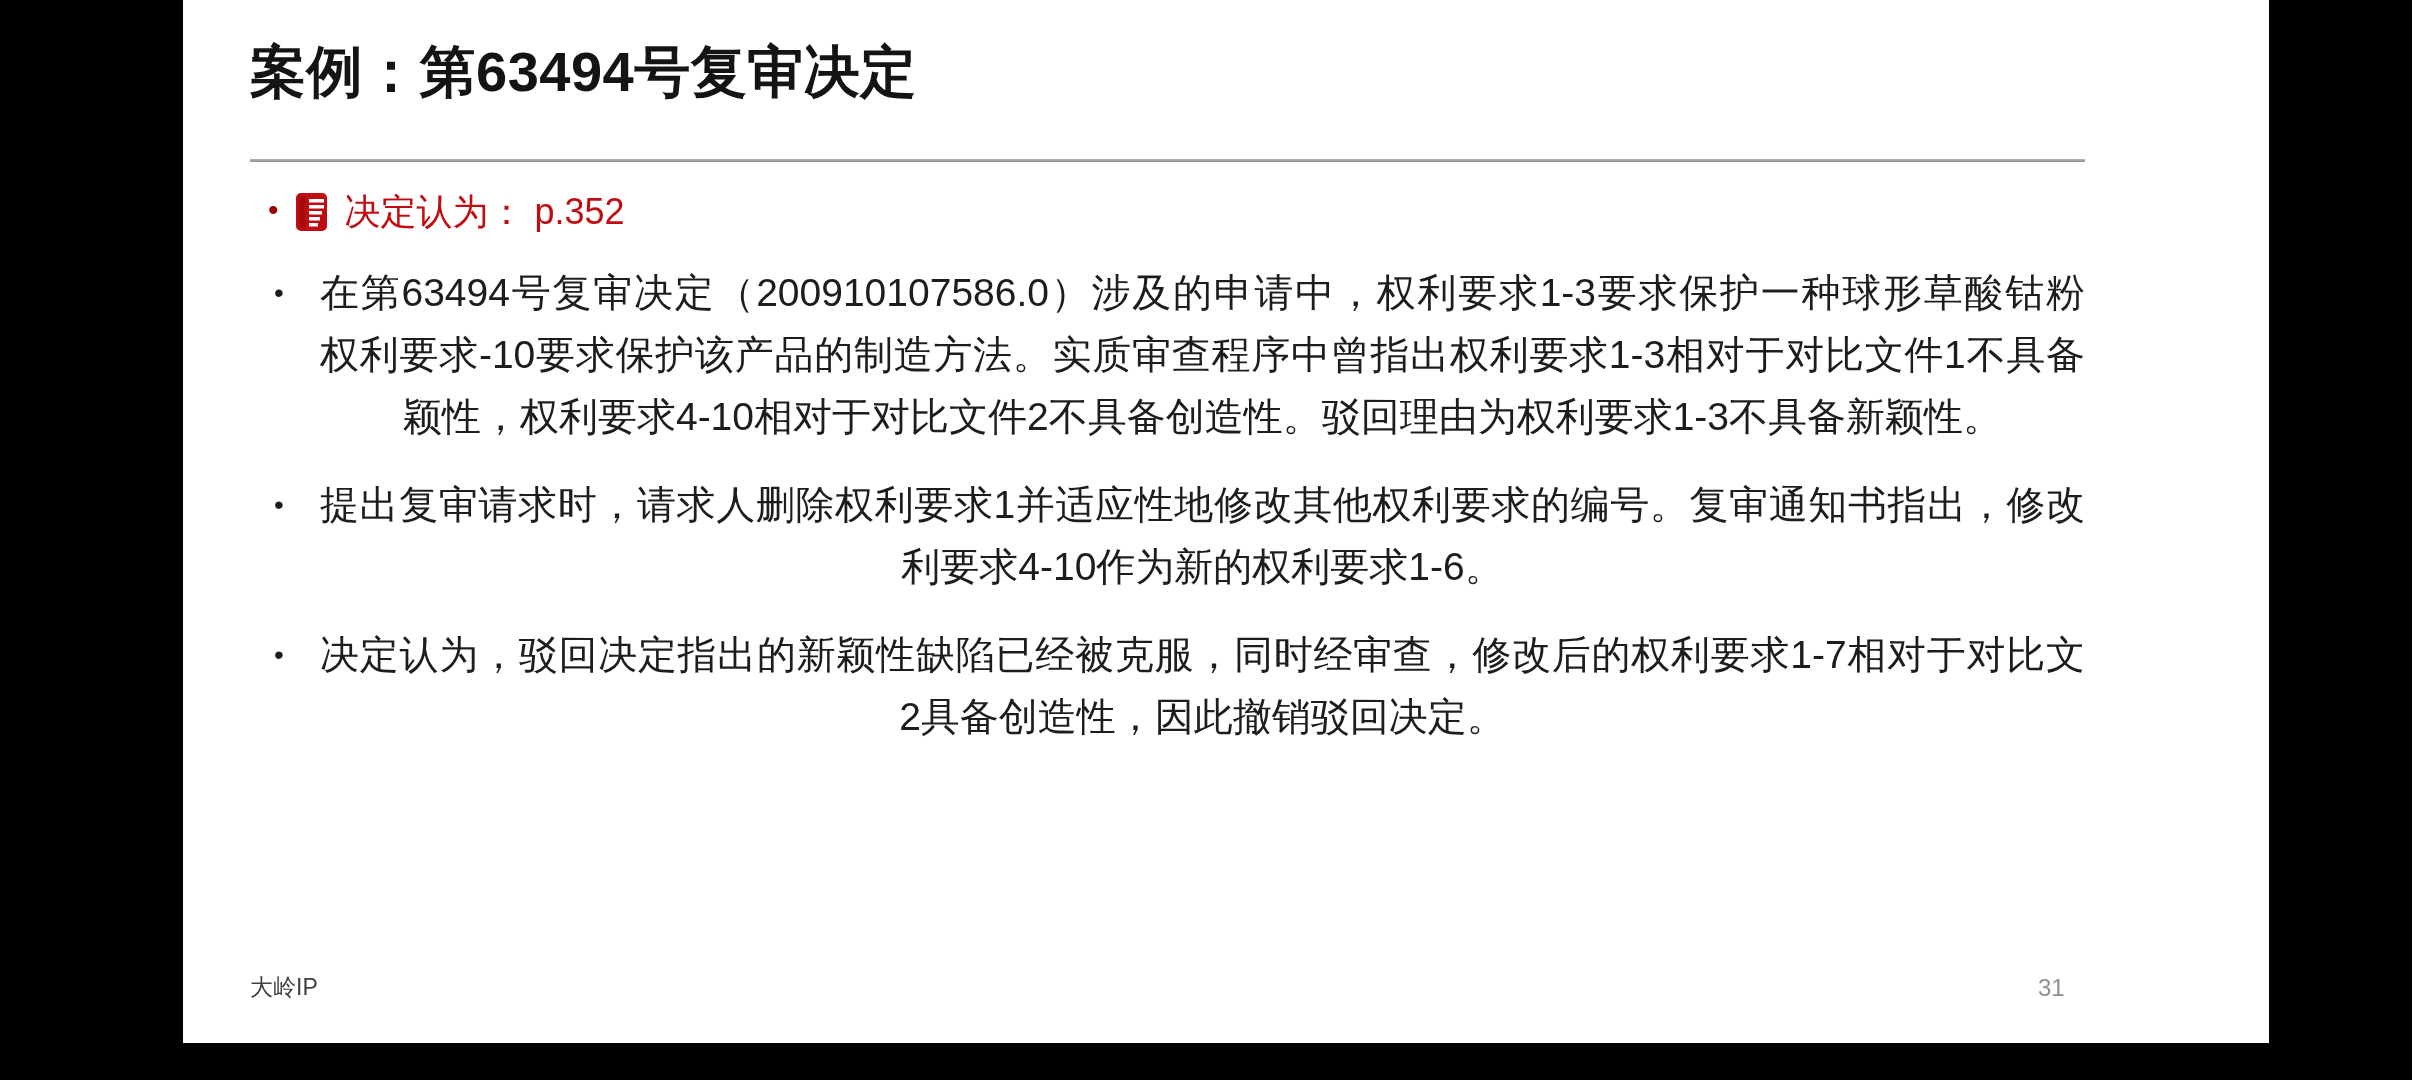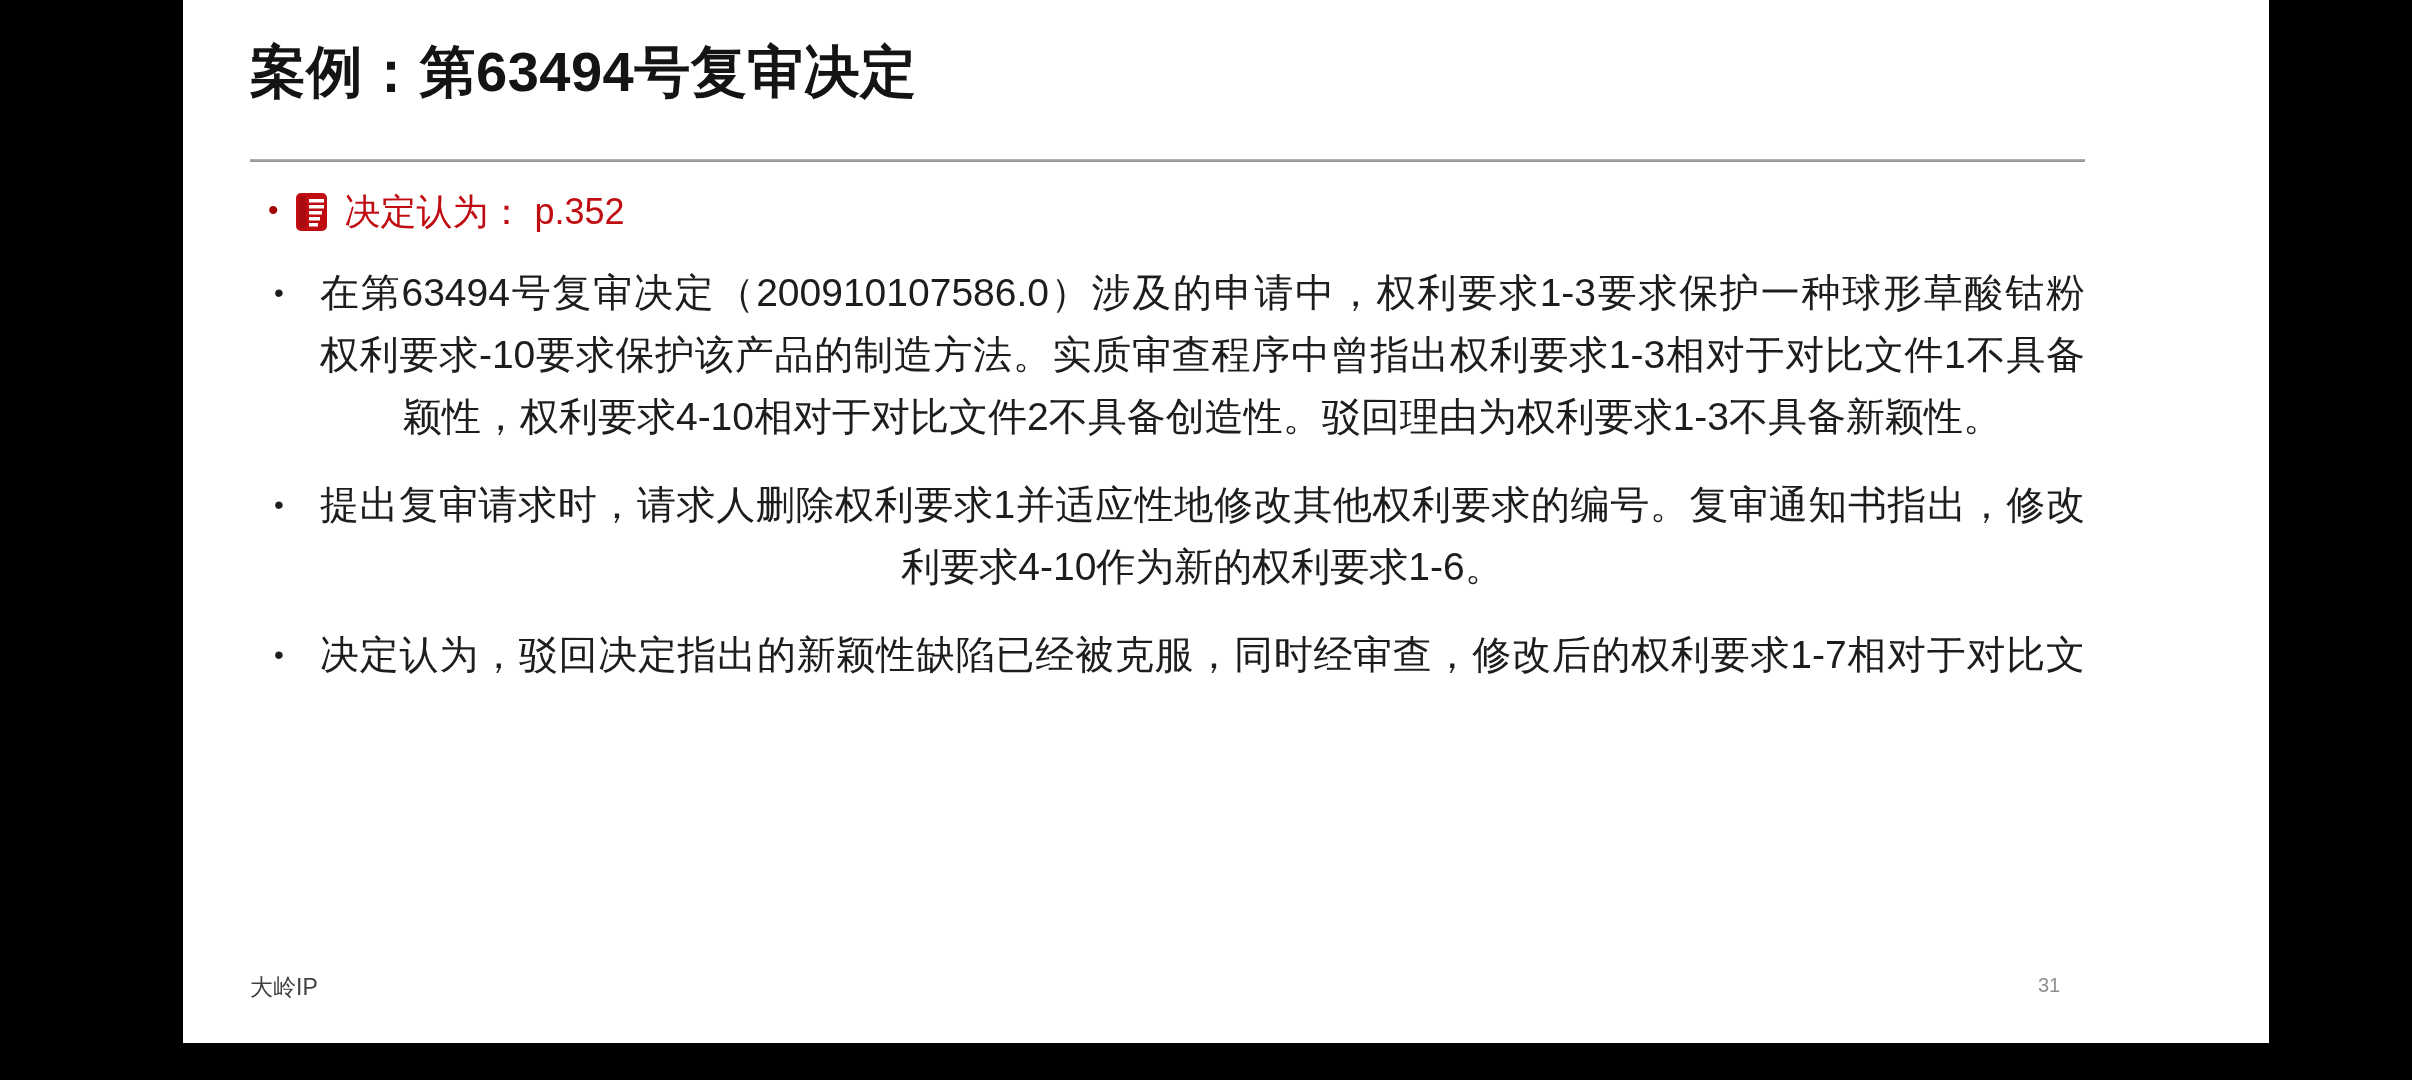--- a/index.html
+++ b/index.html
@@ -112,21 +112,21 @@
     position: absolute;
     left: 67px;
     top: 972px;
     font-size: 23px;
     color: #404040;
   }
   .footer-page {
     position: absolute;
     left: 1855px;
     top: 974px;
-    font-size: 20px;
+    font-size: 24px;
     color: #8f8f8f;
   }
 </style>
 </head>
 <body>
 
 <div class="stage">
   <div class="slide">
 
     <h1 class="slide-title">案例：第63494号复审决定</h1>
@@ -165,20 +165,21 @@
         <div class="lines">
           <div class="line fill">提出复审请求时，请求人删除权利要求1并适应性地修改其他权利要求的编号。复审通知书指出，修改后</div>
           <div class="line">利要求4-10作为新的权利要求1-6。</div>
         </div>
       </div>
 
       <div class="para">
         <div class="bullet-col">•</div>
         <div class="lines">
           <div class="line fill">决定认为，驳回决定指出的新颖性缺陷已经被克服，同时经审查，修改后的权利要求1-7相对于对比文件</div>
+          <div class="line">2具备创造性，因此撤销驳回决定。</div>
         </div>
       </div>
 
     </div>
 
     <div class="footer-brand">大岭IP</div>
     <div class="footer-page">31</div>
 
   </div>
 </div>

